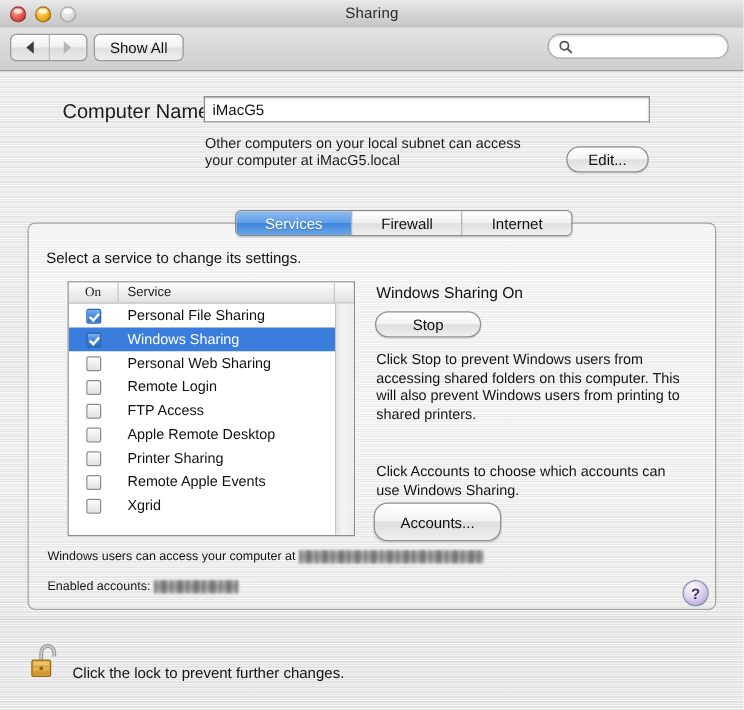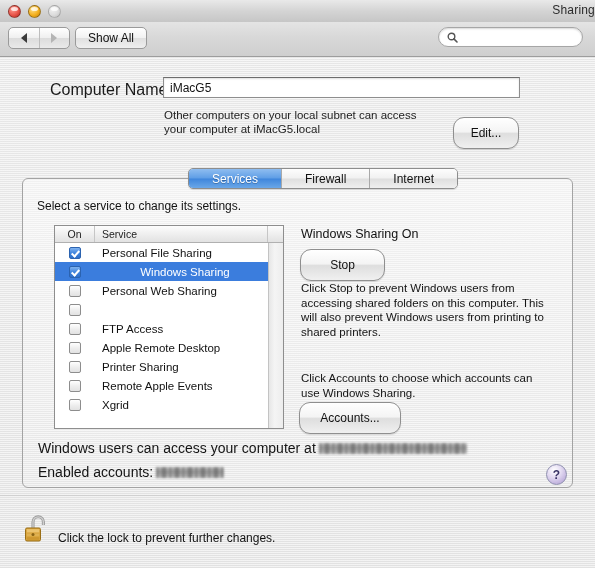--- a/index.html
+++ b/index.html
@@ -29,21 +29,21 @@
     left: 0; top: 0;
     width: 595px;
     height: 22px;
     background: linear-gradient(180deg, #e9e9e9 0%, #d4d4d4 50%, #c6c6c6 100%);
     border-bottom: 1px solid #a8a8a8;
   }
   .title-text {
     position: absolute;
     left: 0; top: 3px;
     width: 595px;
-    text-align: right;
+    text-align: center;
     font-size: 12px;
     color: #2b2b2b;
     letter-spacing: 0.2px;
   }
   .traffic {
     position: absolute;
     top: 5px;
     width: 13px; height: 13px;
     border-radius: 50%;
     border: 1px solid rgba(0,0,0,0.35);
@@ -189,21 +189,21 @@
     border-radius: 11px;
     background: linear-gradient(180deg, #ffffff 0%, #f4f4f4 46%, #dedede 52%, #f0f0f0 100%);
     font-family: "Liberation Sans", sans-serif;
     font-size: 12px;
     color: #111;
     display: flex;
     align-items: center;
     justify-content: center;
     box-sizing: border-box;
     box-shadow: 0 1px 1px rgba(0,0,0,0.12);
-    padding: 15px;
+    padding: 4px;
   }
   .edit-btn {
     position: absolute;
     left: 453px; top: 117px;
     width: 66px; height: 21px;
   }
 
   
   .tabs {
     position: absolute;
@@ -273,20 +273,21 @@
     border-bottom: 1px solid #b0b0b0;
     font-size: 10.5px;
     color: #222;
     box-sizing: border-box;
   }
   .hcol-on {
     width: 40px;
     display: flex; align-items: center; justify-content: center;
     border-right: 1px solid #c6c6c6;
     box-sizing: border-box;
+    font-family: Liberation Serif, serif;
   }
   .hcol-service {
     flex: 1;
     display: flex; align-items: center;
     padding-left: 7px;
     border-right: 1px solid #c6c6c6;
     box-sizing: border-box;
   }
   .hcol-pad { width: 15px; }
 
@@ -305,21 +306,20 @@
     height: 19px;
     display: flex;
     align-items: center;
     font-size: 11.5px;
     color: #111;
     box-sizing: border-box;
   }
   .row.selected {
     background: #3b7ddd;
     color: #ffffff;
-    text-align: center;
   }
   .row .cell-on {
     width: 40px;
     display: flex;
     align-items: center;
     justify-content: center;
   }
   .row .cell-service {
     flex: 1;
     padding-left: 7px;
@@ -390,21 +390,21 @@
   .accounts-btn {
     position: absolute;
     left: 299px; top: 402px;
     width: 102px; height: 31px;
     z-index: 2;
   }
 
   
   .status-line {
     position: absolute;
-    font-size: 14px;
+    font-size: 10px;
     color: #141414;
     z-index: 2;
     display: flex;
     align-items: center;
   }
   .status-access { left: 38px; top: 440px; }
   .status-accounts { left: 38px; top: 464px; }
   .redact {
     display: inline-block;
     height: 11px;
@@ -534,20 +534,21 @@
         <div class="row">
           <div class="cell-on">
               <span class="cb"></span>
             </div>
           <div class="cell-service">Personal Web Sharing</div>
         </div>
         <div class="row">
           <div class="cell-on">
               <span class="cb"></span>
             </div>
+          <div class="cell-service">Remote Login</div>
         </div>
         <div class="row">
           <div class="cell-on">
               <span class="cb"></span>
             </div>
           <div class="cell-service">FTP Access</div>
         </div>
         <div class="row">
           <div class="cell-on">
               <span class="cb"></span>

